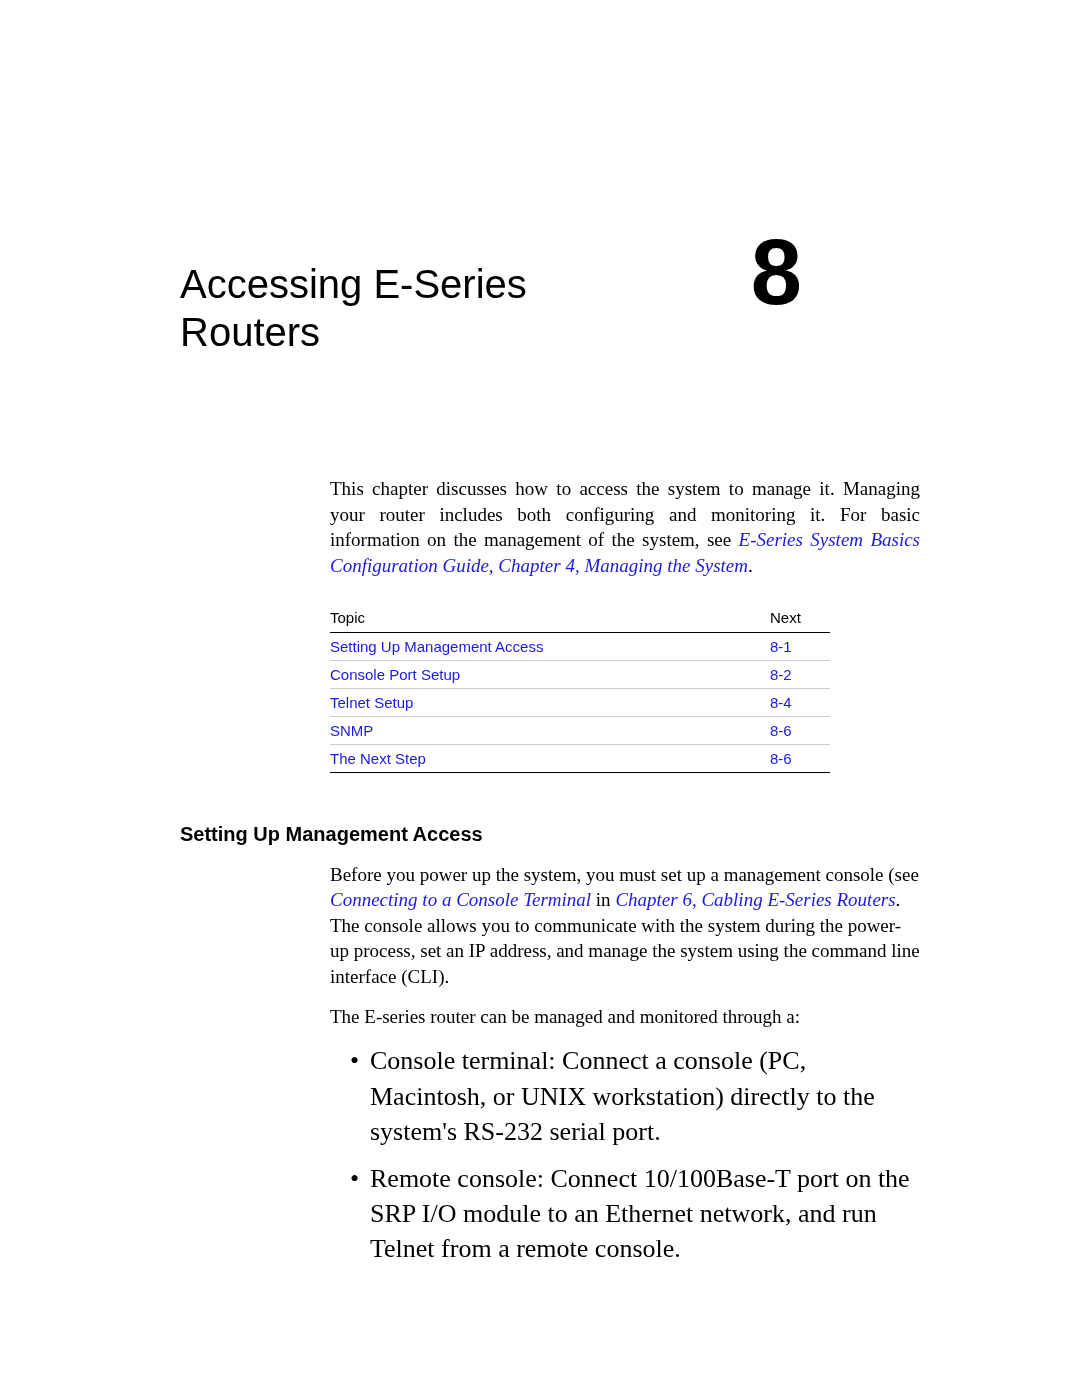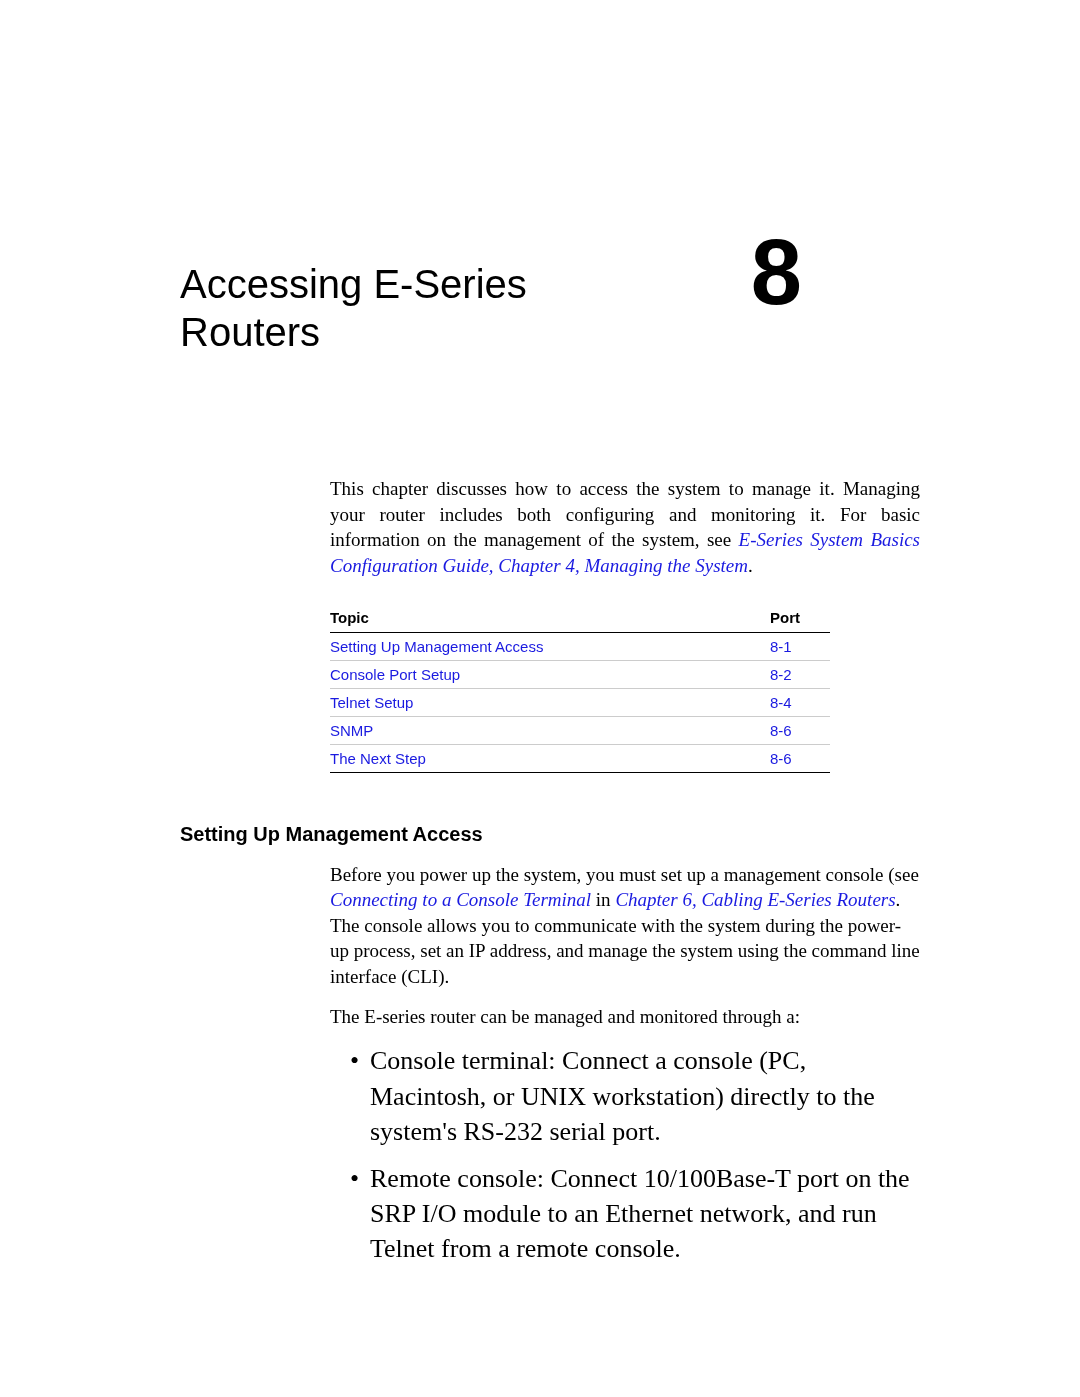--- a/index.html
+++ b/index.html
@@ -48,21 +48,21 @@
   .toc-table {
     margin-left: 150px;
     width: 500px;
     border-collapse: collapse;
     font-family: Arial, Helvetica, sans-serif;
     font-size: 15px;
     margin-bottom: 50px;
   }
   .toc-table th {
     text-align: left;
-    font-weight: bold;
+    font-weight: normal;
     padding: 6px 0;
     border-bottom: 1px solid #000;
     color: #000;
     margin-left: 30px;
   }
   .toc-table th.page-col {
     text-align: left;
     width: 60px;
   }
   .toc-table td {
@@ -115,21 +115,21 @@
   </div>
 
   <p class="intro-para">
     <span>This chapter discusses how to access the system to manage it. Managing your router includes both configuring and monitoring it. For basic information on the management of the system, see </span><span class="link-italic">E-Series System Basics Configuration Guide, Chapter 4, Managing the System</span><span>.</span>
   </p>
 
   <table class="toc-table">
     <thead>
       <tr>
         <th>Topic</th>
-        <th class="page-col">Port</th>
+        <th class="page-col">Next</th>
       </tr>
     </thead>
     <tbody>
       <tr>
         <td>Setting Up Management Access</td>
         <td>8-1</td>
       </tr>
       <tr>
         <td>Console Port Setup</td>
         <td>8-2</td>

